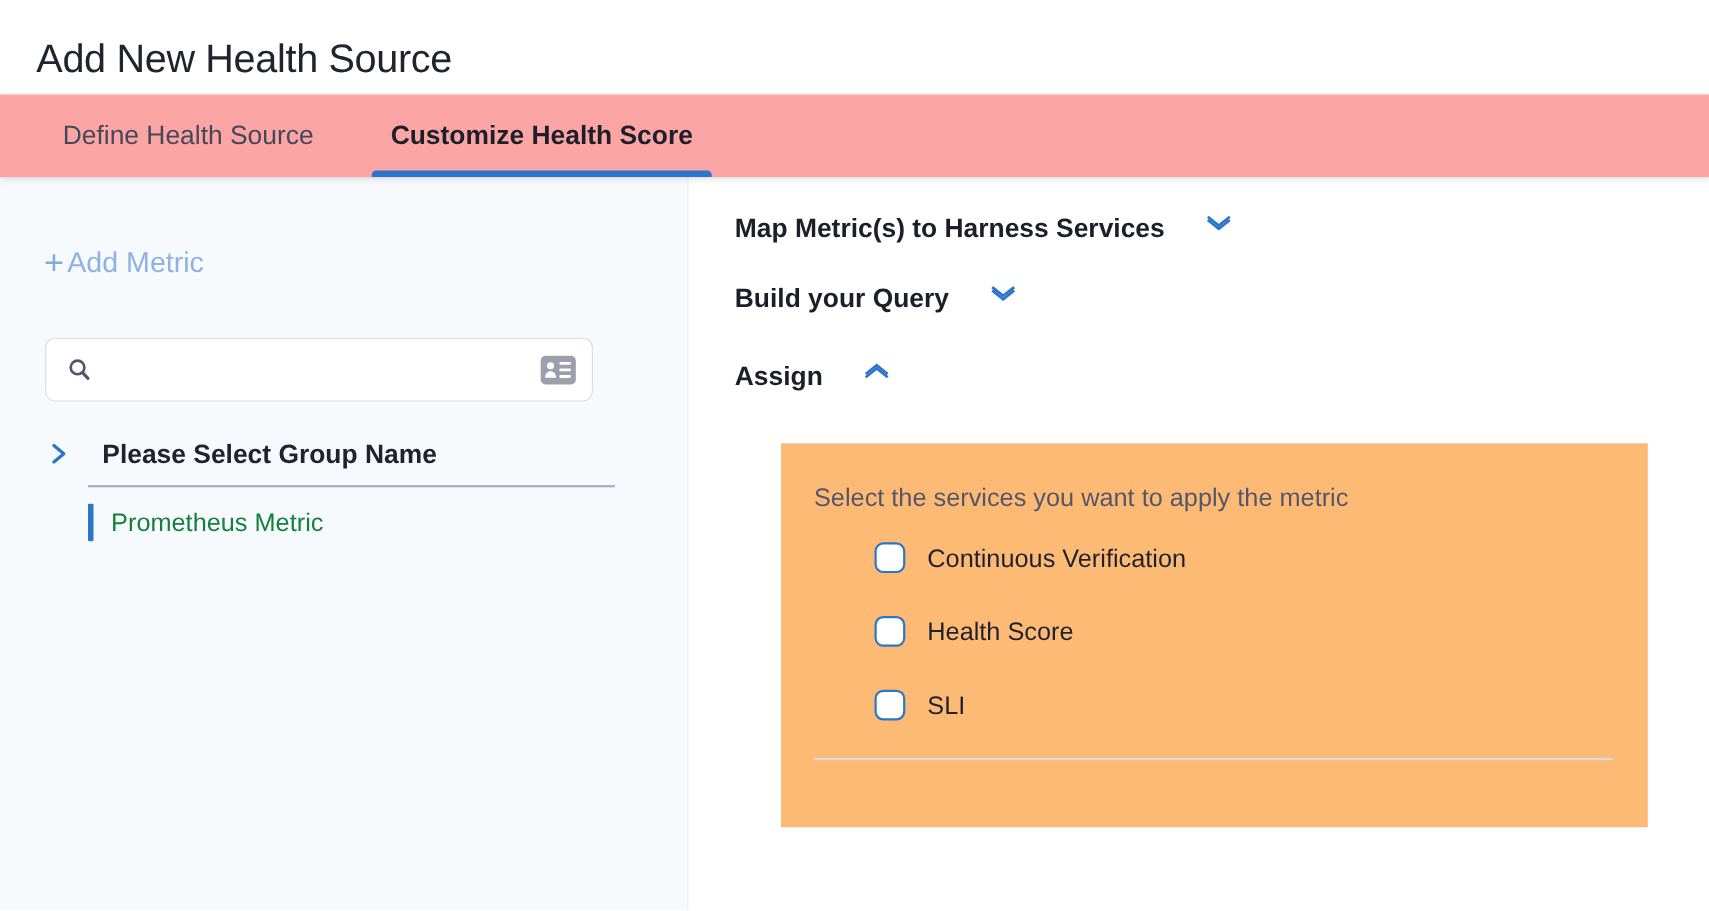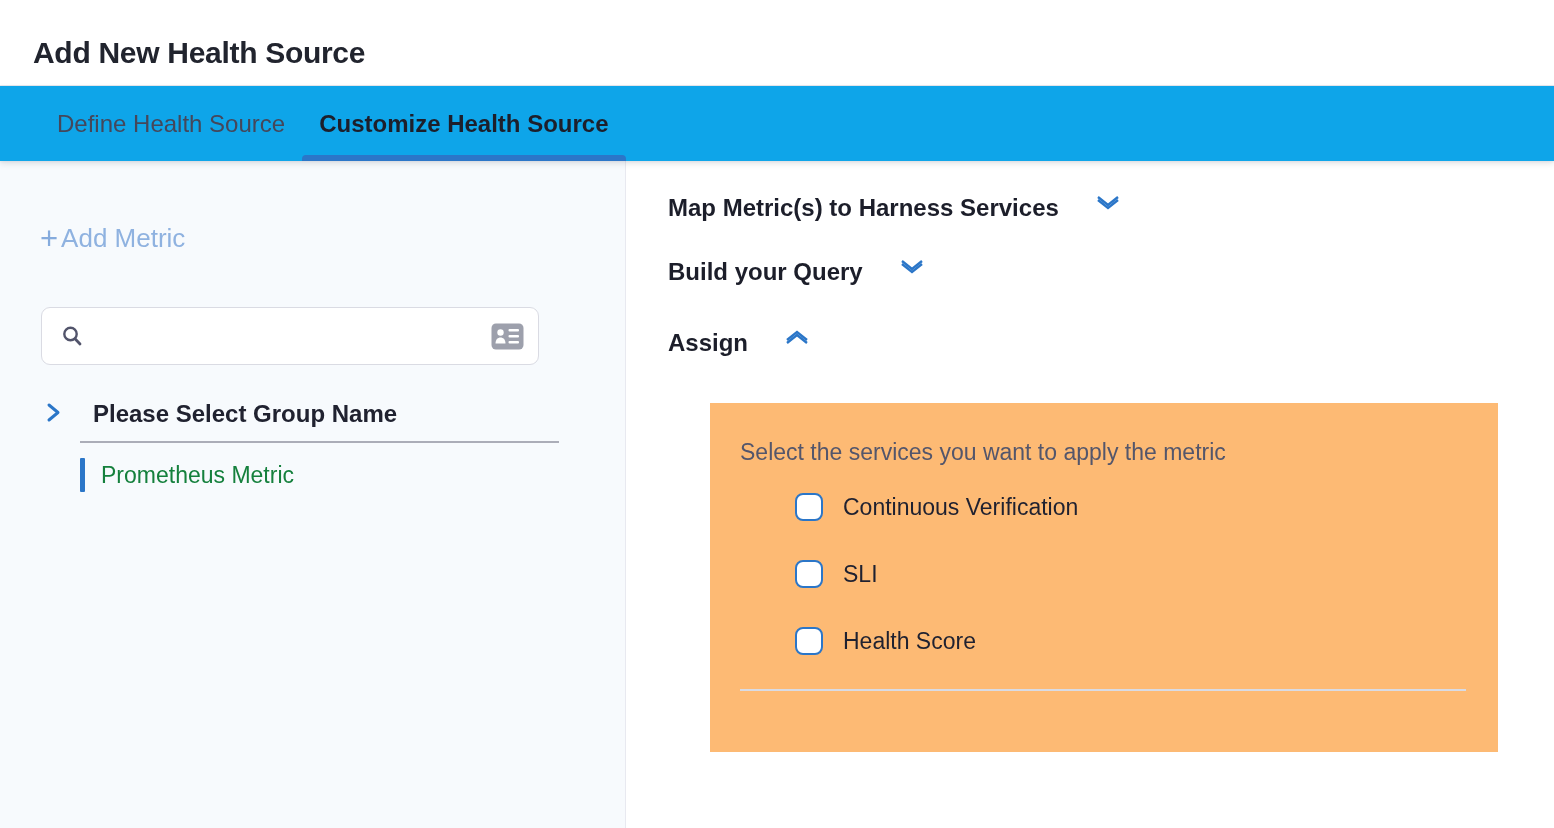--- a/index.html
+++ b/index.html
@@ -2,26 +2,26 @@
 <html><head>
 <meta charset="utf-8">
 <style>
   * { margin:0; padding:0; box-sizing:border-box; }
   html,body { width:1554px; height:828px; overflow:hidden; background:#ffffff;
               font-family:"Liberation Sans", sans-serif; color:#1d1f2b; }
 
   
   .header { height:86px; display:flex; align-items:center; padding-left:33px;
             border-bottom:1px solid #e7e8ee; background:#fff; }
-  .header .title { font-size:30px; font-weight:700; color:#21242e; letter-spacing:-0.3px;margin-top:20px; }
+  .header .title { font-size:36px; font-weight:400; color:#21242e; letter-spacing:-0.3px;margin-top:20px; }
 
   
-  .tabbar { height:75px; display:flex; align-items:stretch; background:#0ea5e9;
+  .tabbar { height:75px; display:flex; align-items:stretch; background:#fca5a5;
             position:relative; z-index:5;
-            box-shadow:0 3px 6px rgba(96,97,112,0.16), 0 1px 2px rgba(40,41,61,0.06); }
+            box-shadow:0 3px 6px rgba(96,97,112,0.16), 0 1px 2px rgba(40,41,61,0.06);gap:36px; }
   .tab { display:flex; align-items:center; padding:0 17px; font-size:24px;
          cursor:pointer; position:relative; }
   .tab-define { margin-left:40px; color:#45475a; }
   .tab-customize { margin-left:0; color:#1d1f2b; font-weight:700; }
   .tab-underline { position:absolute; left:0; right:0; bottom:0; height:6px;
                    background:#2b76c8; border-radius:4px 4px 0 0; }
 
   
   .content { display:flex; height:667px; }
 
@@ -70,21 +70,21 @@
 
 <div class="header">
   <div class="title">Add New Health Source</div>
 </div>
 
 <div class="tabbar">
   <div class="tab tab-define">
     <span>Define Health Source</span>
   </div>
   <div class="tab tab-customize">
-    <span>Customize Health Source</span>
+    <span>Customize Health Score</span>
     <div class="tab-underline"></div>
   </div>
 </div>
 
 <div class="content">
 
   <div class="sidebar">
 
     <div class="add-metric">
       <span class="plus">+</span>
@@ -169,25 +169,25 @@
     <div class="assign-panel">
       <div class="assign-prompt">Select the services you want to apply the metric</div>
 
       <div class="option-list">
         <div class="option-row">
           <span class="checkbox"></span>
           <span class="option-label">Continuous Verification</span>
         </div>
         <div class="option-row">
           <span class="checkbox"></span>
-          <span class="option-label">SLI</span>
+          <span class="option-label">Health Score</span>
         </div>
         <div class="option-row">
           <span class="checkbox"></span>
-          <span class="option-label">Health Score</span>
+          <span class="option-label">SLI</span>
         </div>
       </div>
 
       <div class="assign-divider"></div>
     </div>
 
   </div>
 </div>
 
 </body></html>

